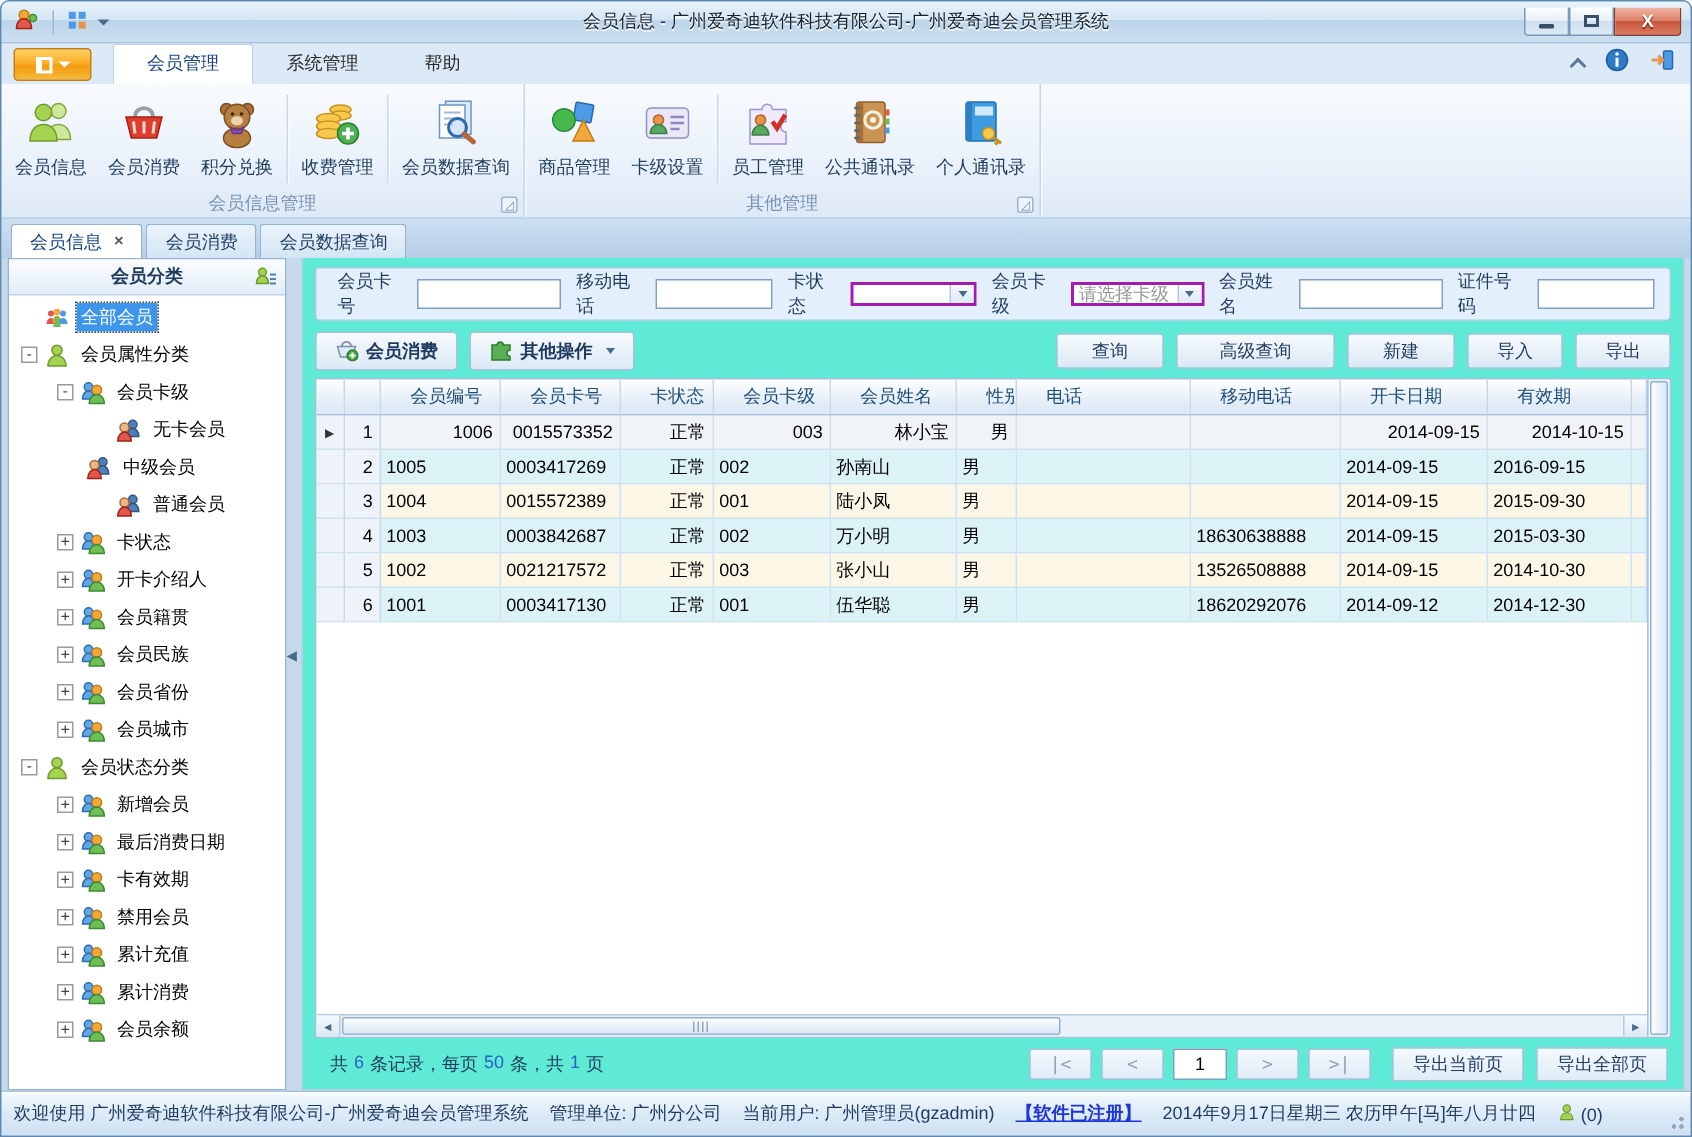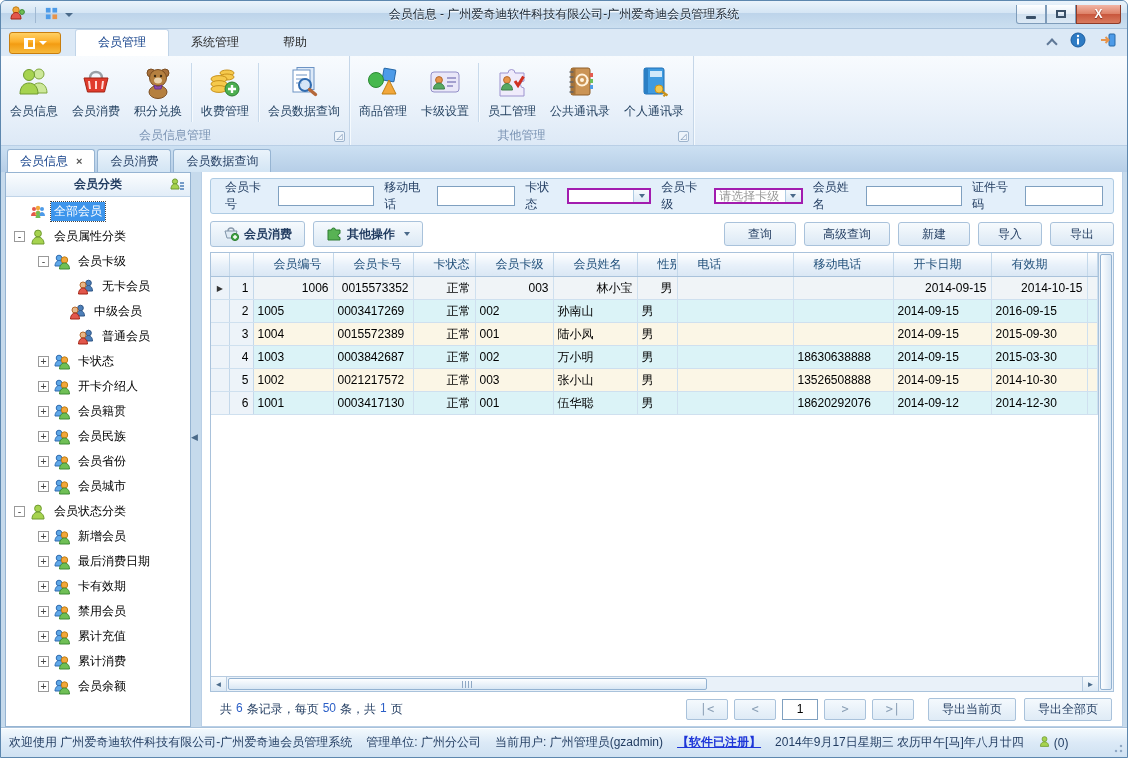--- a/index.html
+++ b/index.html
@@ -59,21 +59,21 @@
 .tree-item{height:25px;display:flex;align-items:center;white-space:nowrap;}
 .expand-box{width:11px;height:11px;border:1px solid #9A9A9A;background:#fff;color:#444;font-size:10px;line-height:9px;text-align:center;margin-right:4px;flex:none;font-family:"DejaVu Sans Mono",monospace;}
 .expand-box.nobox{border:none;background:transparent;}
 .tree-icon{width:19px;height:18px;margin-right:3px;flex:none;}
 .tree-label{padding:1px 3px;color:#000;}
 .tree-label.selected{background:#3D95EC;color:#fff;outline:1px dotted #444;}
 .splitter{width:6px;position:relative;}
 .splitter .collapse{position:absolute;top:260px;left:0;color:#4A6A8A;font-size:9px;}
 
 
-.content{flex:1;display:flex;flex-direction:column;background:#ffffff;margin:0 4px;border:1px solid #B9CFE6;border-top:none;overflow:hidden;}
+.content{flex:1;display:flex;flex-direction:column;background:#5eead4;margin:0 4px;border:1px solid #B9CFE6;border-top:none;overflow:hidden;}
 .fpanel{margin:6px 8px 0 8px;height:36px;background:#E3EFFA;border:1px solid #AECBE3;border-radius:3px;display:flex;align-items:center;padding:0 10px;gap:6px;}
 .fpanel label{color:#1F3A5F;margin-left:4px;}
 .tbx{height:20px;border:1px solid #7FA0C0;background:#fff;padding:0 3px;font-size:12px;font-family:inherit;}
 .selbox{height:16px;border:2px solid #a21caf;background:#fff;display:flex;align-items:center;}
 .selbox .sel-text{flex:1;padding:0 3px;color:#999;}
 .selbox .sel-btn{width:16px;height:100%;border-left:1px solid #AECBE3;background:linear-gradient(#F6FAFD,#DCE9F5);display:flex;align-items:center;justify-content:center;}
 .caret-sm{width:0;height:0;border-left:3.5px solid transparent;border-right:3.5px solid transparent;border-top:4px solid #4A6A8A;}
 
 .actionrow{margin:6px 8px 0 8px;height:28px;display:flex;align-items:center;gap:8px;}
 .abtn{height:26px;border:1px solid #A9C2DB;border-radius:3px;background:linear-gradient(#F6FAFD,#DCE9F5);display:flex;align-items:center;justify-content:center;gap:5px;padding:0 12px;color:#1F3A5F;font-weight:bold;}
@@ -381,21 +381,21 @@
           <div class="tree-item" style="padding-left: 56px;">
             <span class="expand-box nobox"></span>
             <span class="tree-icon"><svg width="18" height="18" viewBox="0 0 18 18">
                 <circle cx="11.5" cy="5" r="2.8" fill="#4D7FB8" stroke="#2F5585"></circle>
                 <path d="M7.5 13c0-4 2.6-5.5 4-5.5s4 1.5 4 5.5z" fill="#4D7FB8" stroke="#2F5585"></path>
                 <circle cx="6" cy="7" r="3" fill="#E8B88A" stroke="#B5682B"></circle>
                 <path d="M1.5 16c0-4.4 3-6 4.5-6s4.5 1.6 4.5 6z" fill="#E2574C" stroke="#A32313"></path>
               </svg></span>
             <span class="tree-label">无卡会员</span>
           </div>
-          <div class="tree-item" style="padding-left: 48px;">
+          <div class="tree-item" style="padding-left: 36px;">
             <span class="expand-box nobox"></span>
             <span class="tree-icon"><svg width="18" height="18" viewBox="0 0 18 18">
                 <circle cx="11.5" cy="5" r="2.8" fill="#4D7FB8" stroke="#2F5585"></circle>
                 <path d="M7.5 13c0-4 2.6-5.5 4-5.5s4 1.5 4 5.5z" fill="#4D7FB8" stroke="#2F5585"></path>
                 <circle cx="6" cy="7" r="3" fill="#E8B88A" stroke="#B5682B"></circle>
                 <path d="M1.5 16c0-4.4 3-6 4.5-6s4.5 1.6 4.5 6z" fill="#E2574C" stroke="#A32313"></path>
               </svg></span>
             <span class="tree-label">中级会员</span>
           </div>
           <div class="tree-item" style="padding-left: 56px;">
@@ -593,21 +593,21 @@
           <span><svg width="16" height="16" viewBox="0 0 16 16">
                 <path d="M2 5h3.5a2 2 0 1 1 4 0H14v3.5a2 2 0 1 0 0 4V15H2z" fill="#58B254" stroke="#2E7D32"></path>
               </svg></span>
           <span>其他操作</span>
           <i class="caret-sm" style="margin-left:4px"></i>
         </div>
         <div class="spacer"></div>
         <div class="abtn plain" style="width:72px">
             <span>查询</span>
           </div>
-        <div class="abtn plain" style="width:86px">
+        <div class="abtn plain" style="width:106px">
             <span>高级查询</span>
           </div>
         <div class="abtn plain" style="width:72px">
             <span>新建</span>
           </div>
         <div class="abtn plain" style="width:64px">
             <span>导入</span>
           </div>
         <div class="abtn plain" style="width:64px">
             <span>导出</span>

